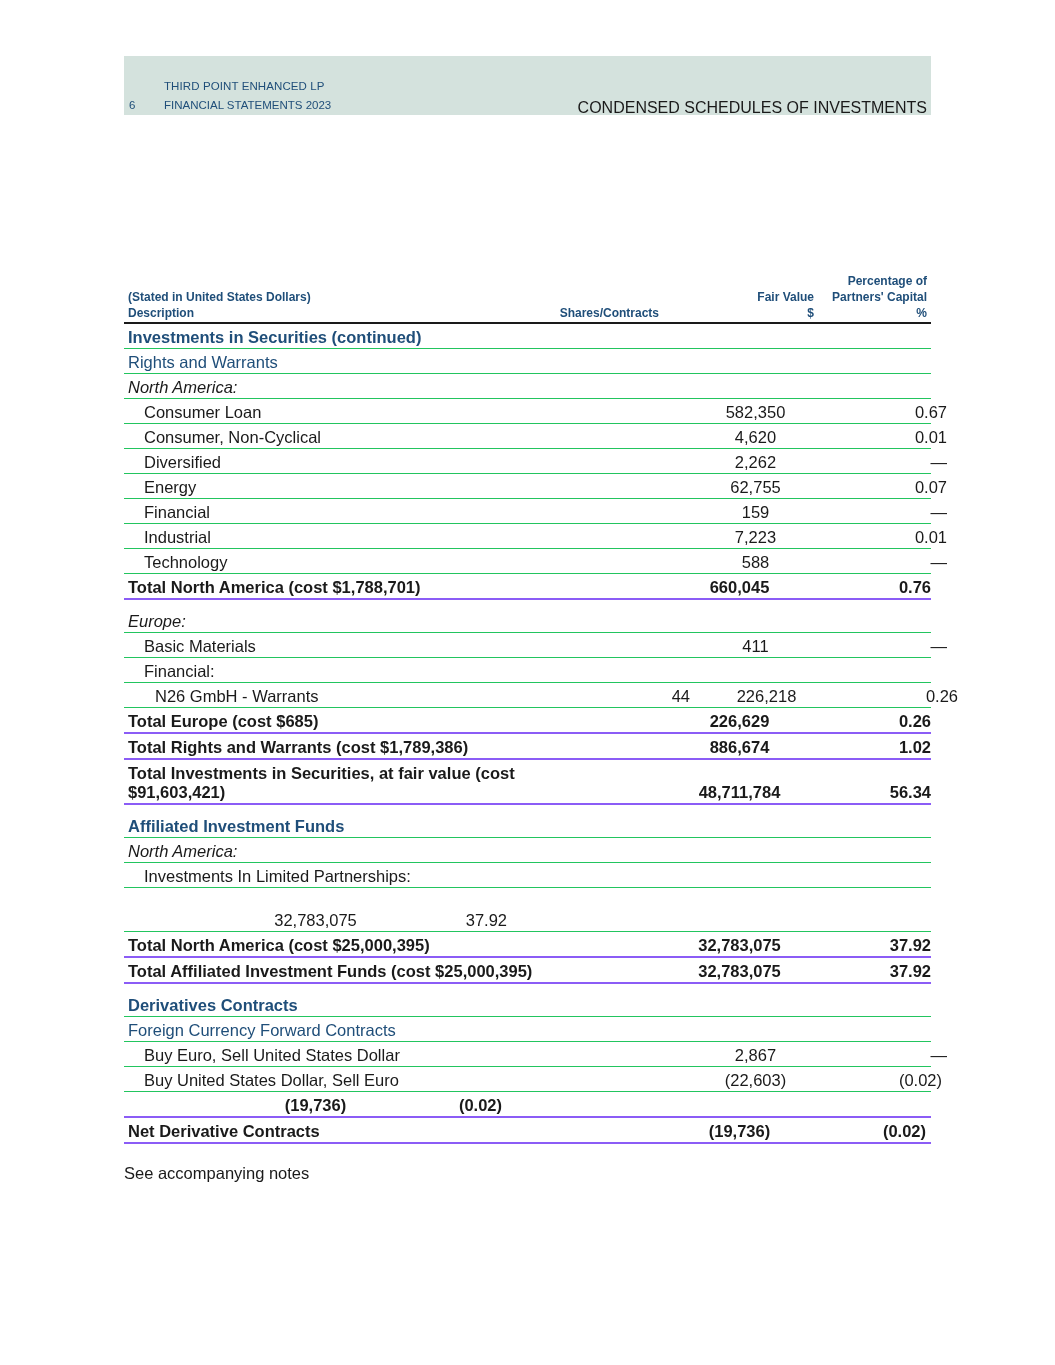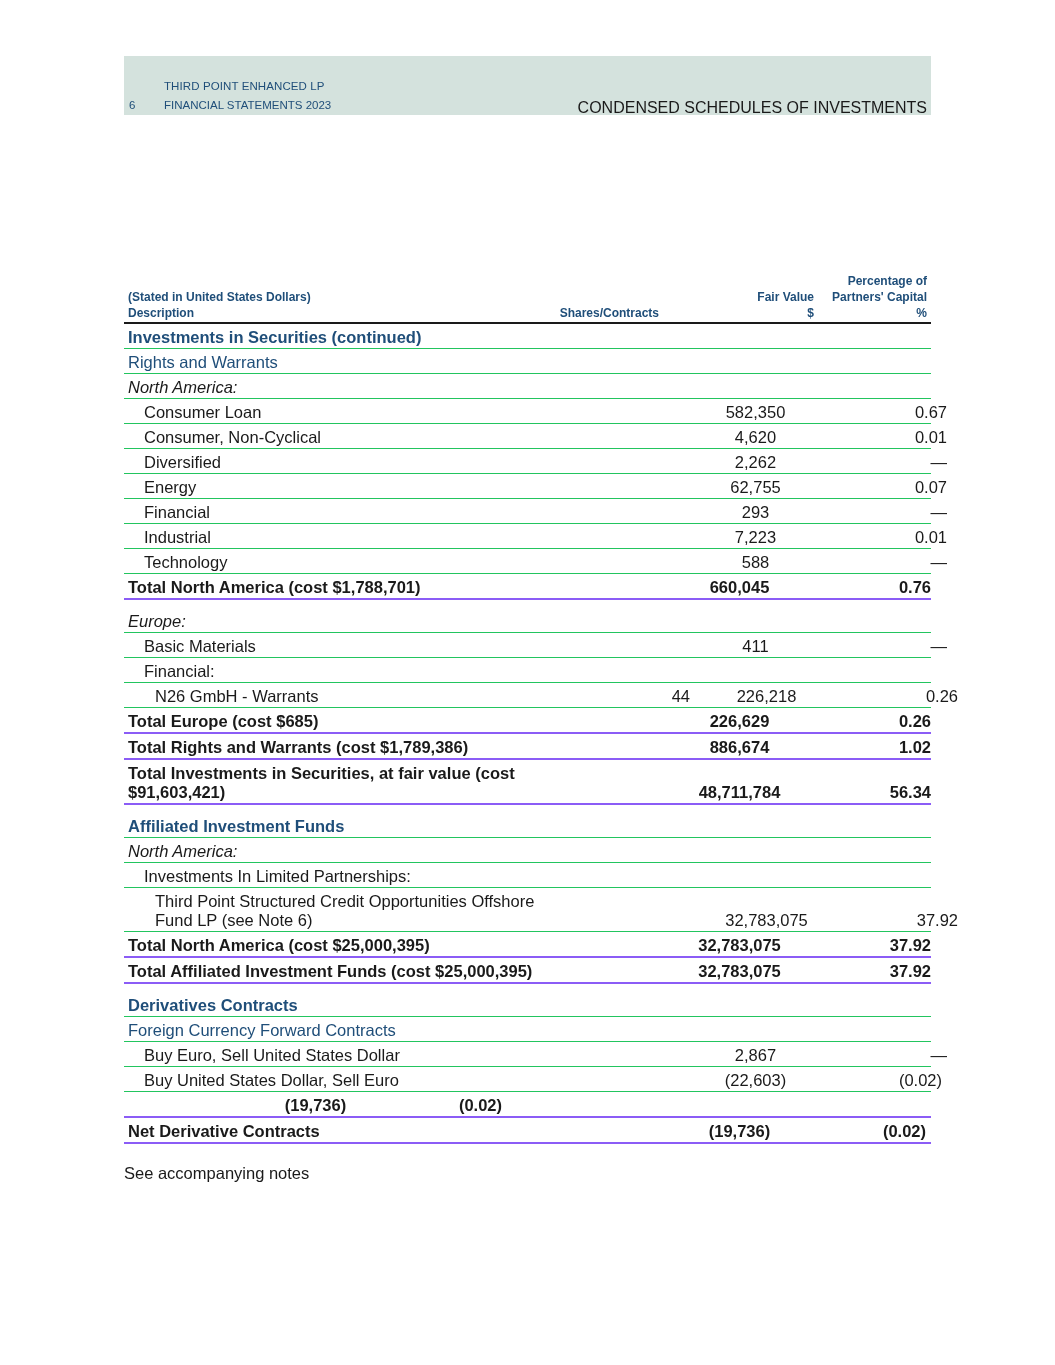--- a/index.html
+++ b/index.html
@@ -101,21 +101,21 @@
       </div>
       <div class="row ind1">
         <div class="d">Energy</div>
         <div class="s"></div>
         <div class="v">62,755</div>
         <div class="p">0.07</div>
       </div>
       <div class="row ind1">
         <div class="d">Financial</div>
         <div class="s"></div>
-        <div class="v">293</div>
+        <div class="v">159</div>
         <div class="p">—</div>
       </div>
       <div class="row ind1">
         <div class="d">Industrial</div>
         <div class="s"></div>
         <div class="v">7,223</div>
         <div class="p">0.01</div>
       </div>
       <div class="row ind1">
         <div class="d">Technology</div>
@@ -183,21 +183,20 @@
         <div class="v"></div>
         <div class="p"></div>
       </div>
       <div class="row ind1">
         <div class="d">Investments In Limited Partnerships:</div>
         <div class="s"></div>
         <div class="v"></div>
         <div class="p"></div>
       </div>
       <div class="row ind2 tall">
-        <div class="d wrap">Third Point Structured Credit Opportunities Offshore Fund LP (see Note 6)</div>
         <div class="s"></div>
         <div class="v">32,783,075</div>
         <div class="p">37.92</div>
       </div>
       <div class="row total">
         <div class="d">Total North America (cost $25,000,395)</div>
         <div class="s"></div>
         <div class="v">32,783,075</div>
         <div class="p">37.92</div>
       </div>

